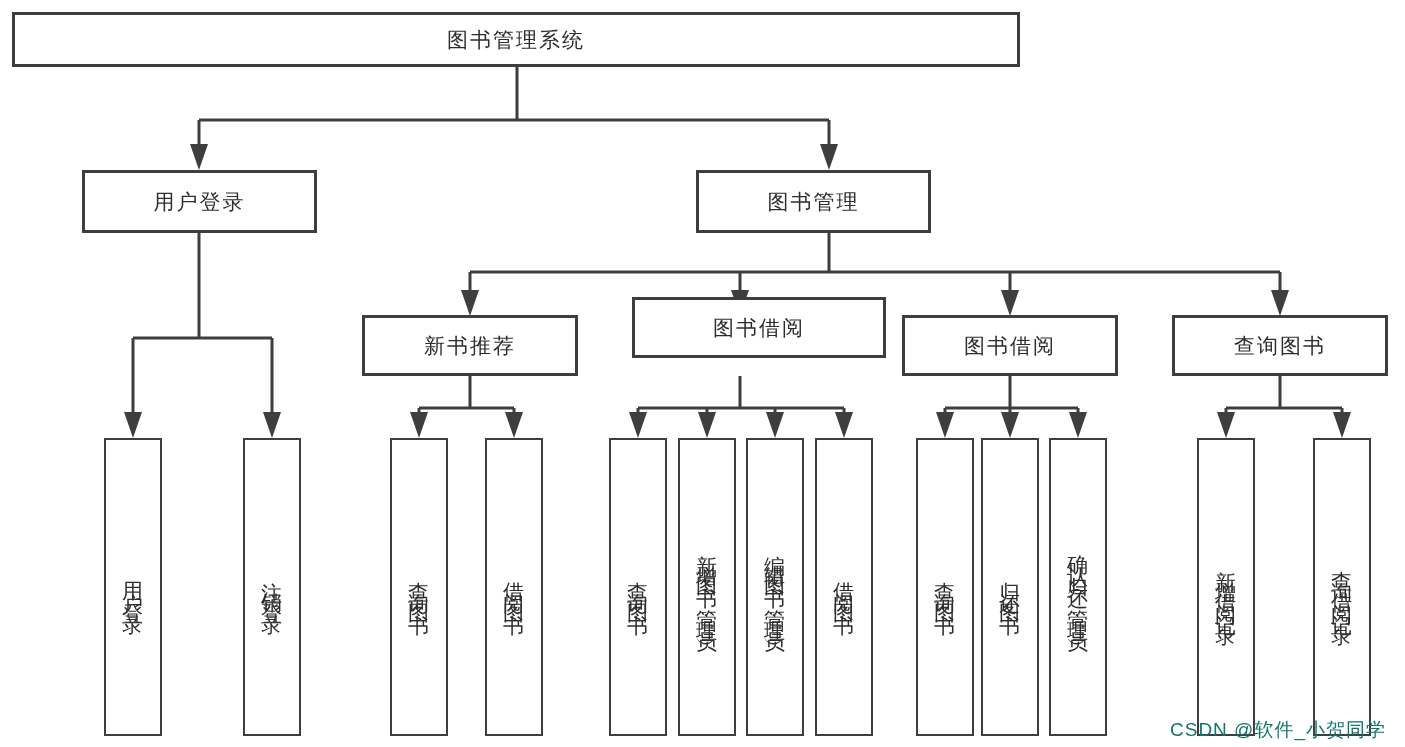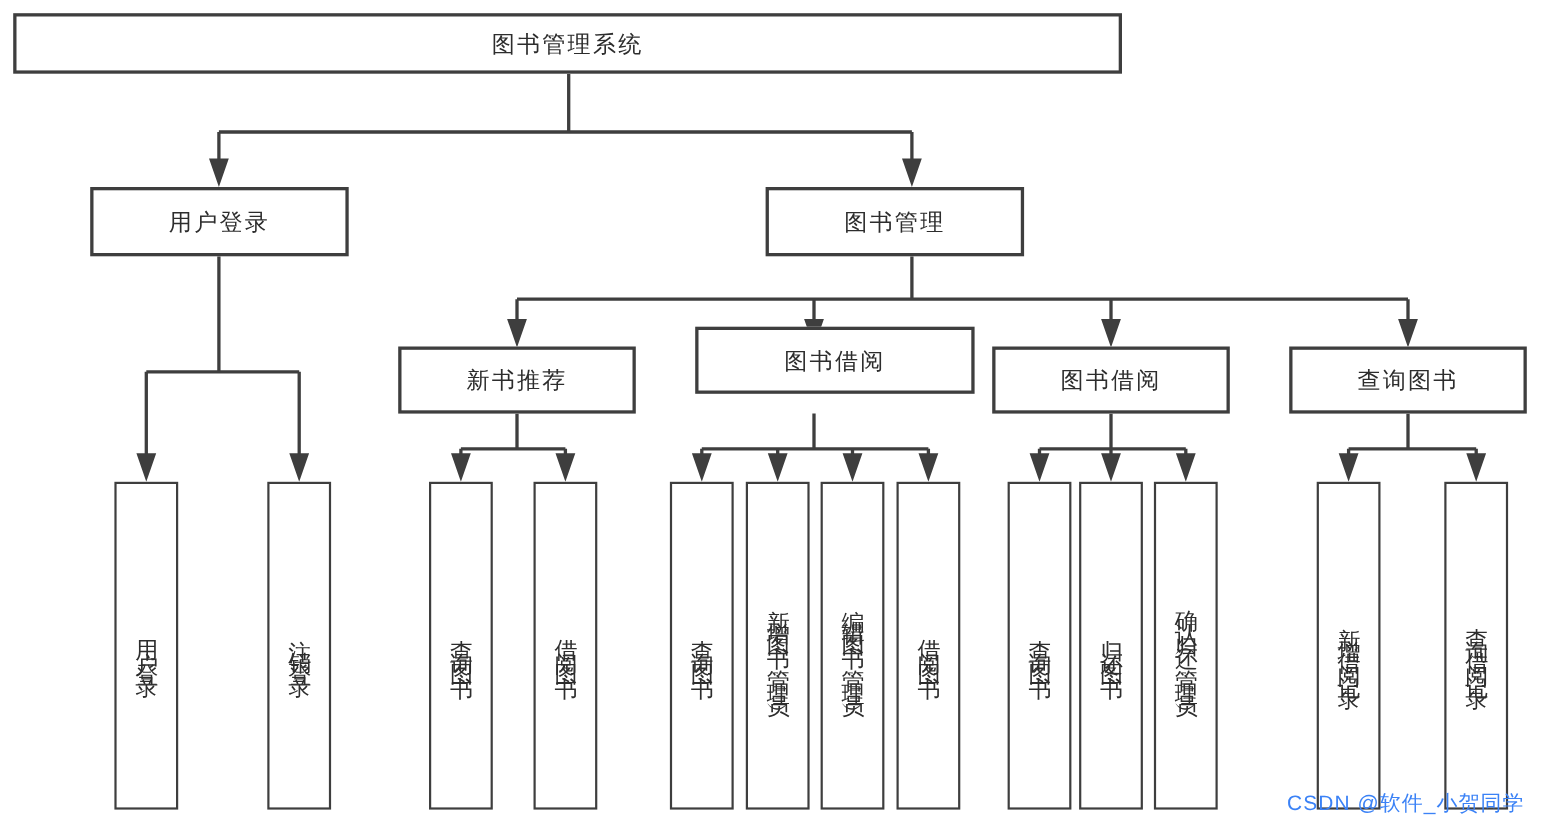--- a/index.html
+++ b/index.html
@@ -15,21 +15,21 @@
   }
   .hbox{font-size:21px;letter-spacing:2px;}
   .vbox{border-width:2.5px;}
   .vtext{
     writing-mode:vertical-rl;text-orientation:mixed;
     font-size:21px;letter-spacing:11px;color:#2d2d2d;
     line-height:1;white-space:nowrap;
   }
   .watermark{
     position:absolute;left:1170px;top:717px;z-index:3;
-    font-size:19px;letter-spacing:1px;color:#3b82f6;white-space:nowrap;
+    font-size:19px;letter-spacing:1px;color:#0f766e;white-space:nowrap;
   }
 </style>
 </head>
 <body>
 
 <div class="canvas">
 
   <svg class="connectors" width="1405" height="747" viewBox="0 0 1405 747">
     <path fill="none" stroke="#3e3e3e" stroke-width="3" d="
       M517 67 V120  M199 120 H829  M199 120 V146  M829 120 V146

